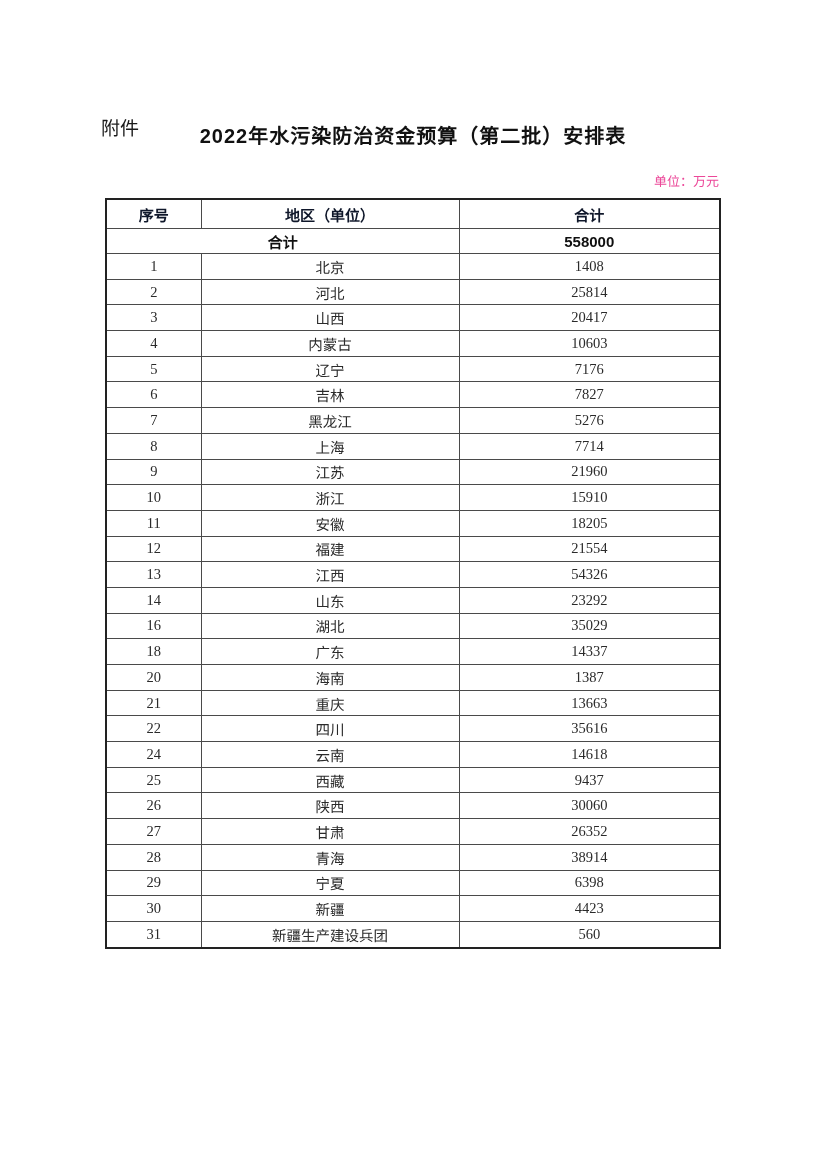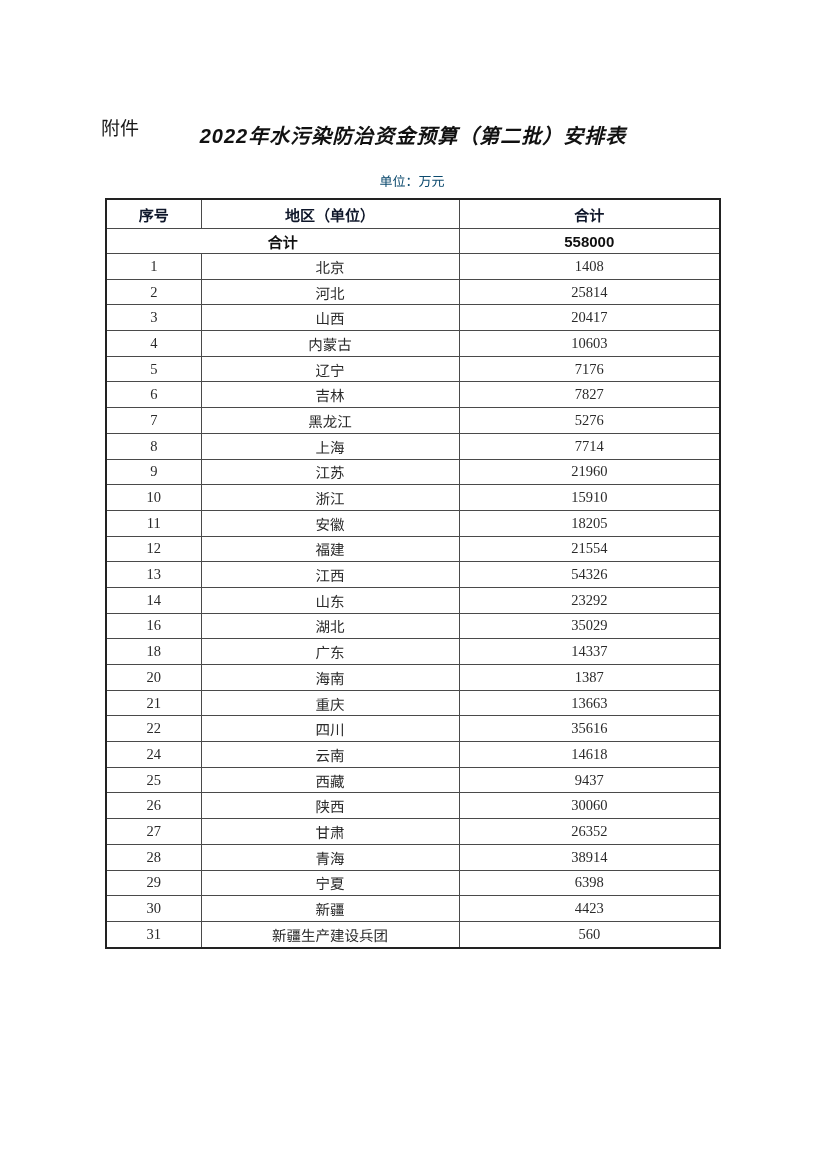--- a/index.html
+++ b/index.html
@@ -30,30 +30,29 @@
     left: 0;
     top: 120px;
     width: 100%;
     margin: 0;
     text-align: center;
     font-size: 20px;
     font-weight: bold;
     letter-spacing: 1px;
     font-family: "Liberation Sans", "DejaVu Sans", sans-serif;
     color: #111111;
-    font-style: italic;
   }
   .unit-note {
     position: absolute;
     left: 105px;
     top: 171px;
     width: 614px;
-    text-align: center;
+    text-align: right;
     font-size: 13px;
-    color: #0c4a6e;
+    color: #ec4899;
   }
   table.budget-table {
     position: absolute;
     left: 105px;
     top: 198px;
     width: 614px;
     border-collapse: collapse;
     table-layout: fixed;
     text-align: center;
     border: 2px solid #222222;

